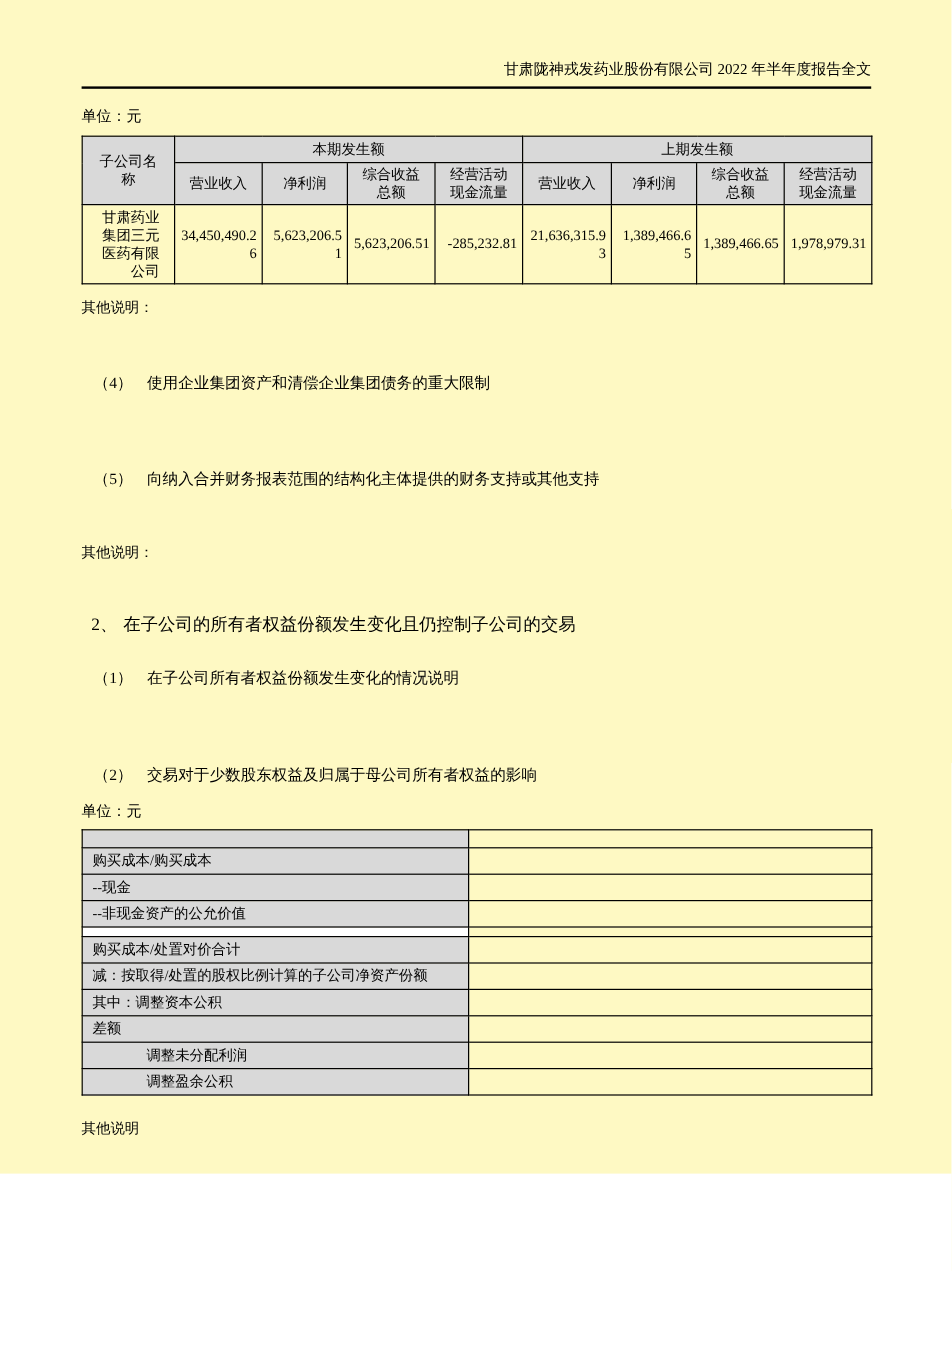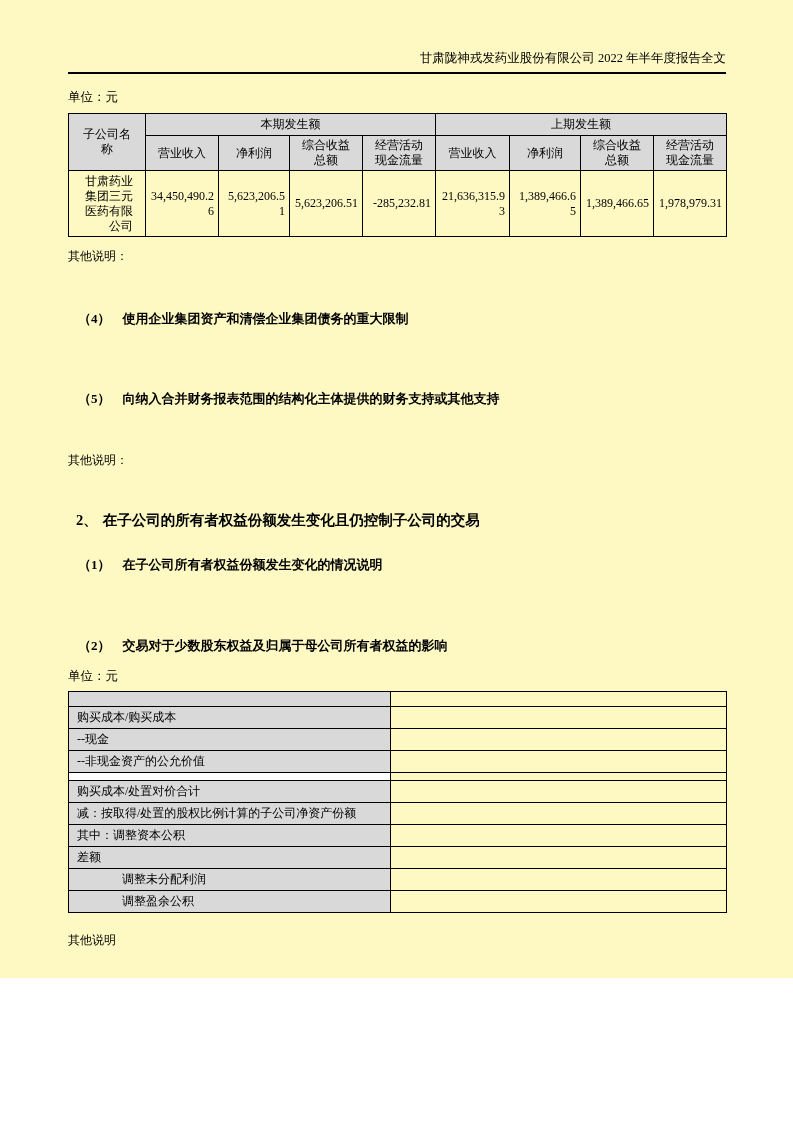--- a/index.html
+++ b/index.html
@@ -54,21 +54,21 @@
   .t1 td.name-cell { text-align: right; padding: 2px 12px; word-break: break-all; }
   .t1 td.num-cell { text-align: right; padding: 2px 4px; word-break: break-all; }
 
   
   .note { font-size: 12px; }
   .note-1 { top: 248px; }
   .note-2 { top: 452px; }
   .note-3 { top: 932px; }
   .sec {
     position: absolute; left: 78px;
-    font-weight: bold; font-size: 13px;
+    font-weight: normal; font-size: 13px;
     white-space: nowrap;
   }
   .sec .sec-num { margin-right: 12px; }
   .sec-4 { top: 310px; }
   .sec-5 { top: 390px; }
   .sec-main { top: 511px; font-size: 14.5px; left: 76px; }
   .sec-main .sec-num { margin-right: 5px; }
   .sec-2-1 { top: 556px; }
   .sec-2-2 { top: 637px; }
 

